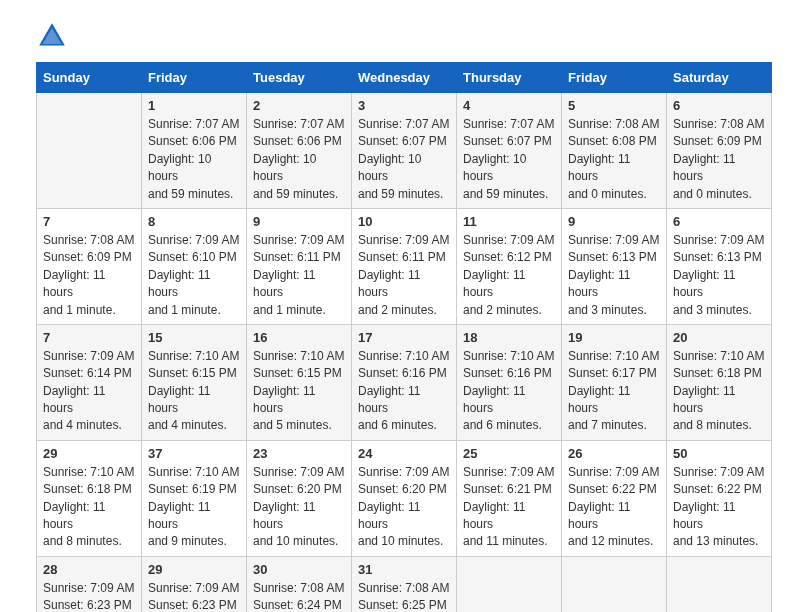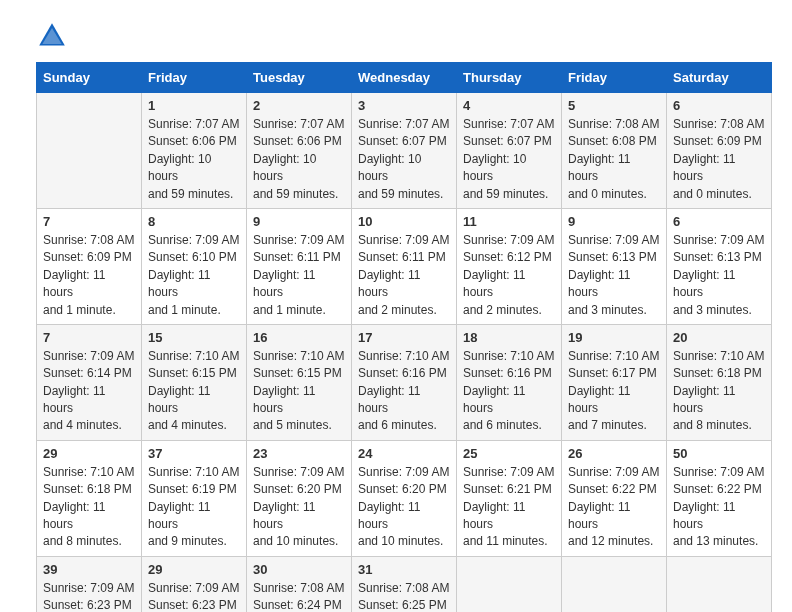--- a/index.html
+++ b/index.html
@@ -236,21 +236,21 @@
             <span class="day-num">26</span>
             <div class="cell-info">Sunrise: 7:09 AM<br>Sunset: 6:22 PM<br>Daylight: 11 hours<br>and 12 minutes.</div>
           </td>
           <td>
             <span class="day-num">50</span>
             <div class="cell-info">Sunrise: 7:09 AM<br>Sunset: 6:22 PM<br>Daylight: 11 hours<br>and 13 minutes.</div>
           </td>
         </tr>
         <tr>
           <td>
-            <span class="day-num">39</span>
+            <span class="day-num">28</span>
             <div class="cell-info">Sunrise: 7:09 AM<br>Sunset: 6:23 PM<br>Daylight: 11 hours<br>and 13 minutes.</div>
           </td>
           <td>
             <span class="day-num">29</span>
             <div class="cell-info">Sunrise: 7:09 AM<br>Sunset: 6:23 PM<br>Daylight: 11 hours<br>and 14 minutes.</div>
           </td>
           <td>
             <span class="day-num">30</span>
             <div class="cell-info">Sunrise: 7:08 AM<br>Sunset: 6:24 PM<br>Daylight: 11 hours<br>and 15 minutes.</div>
           </td>

